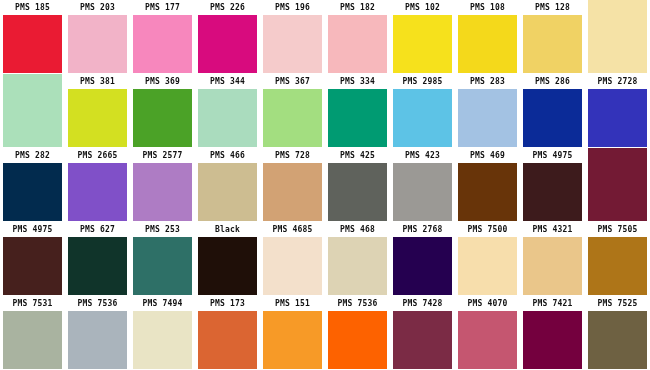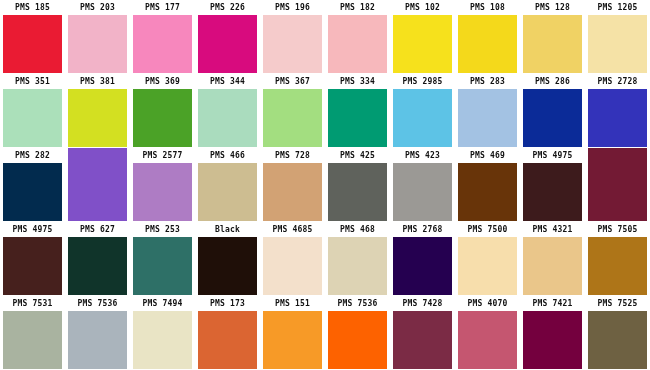--- a/index.html
+++ b/index.html
@@ -80,25 +80,23 @@
     </div>
     <div class="swatch-cell">
       <div class="swatch-label">PMS 108</div>
       <div class="swatch-chip" style="background-color: rgb(244, 217, 27);"></div>
     </div>
     <div class="swatch-cell">
       <div class="swatch-label">PMS 128</div>
       <div class="swatch-chip" style="background-color: rgb(240, 210, 100);"></div>
     </div>
     <div class="swatch-cell">
-      <div class="swatch-label">PMS 1205</div>
       <div class="swatch-chip" style="background-color: rgb(245, 226, 166);"></div>
     </div>
     <div class="swatch-cell">
-      <div class="swatch-label">PMS 351</div>
       <div class="swatch-chip" style="background-color: rgb(171, 224, 186);"></div>
     </div>
     <div class="swatch-cell">
       <div class="swatch-label">PMS 381</div>
       <div class="swatch-chip" style="background-color: rgb(211, 224, 33);"></div>
     </div>
     <div class="swatch-cell">
       <div class="swatch-label">PMS 369</div>
       <div class="swatch-chip" style="background-color: rgb(75, 162, 39);"></div>
     </div>
@@ -128,20 +126,21 @@
     </div>
     <div class="swatch-cell">
       <div class="swatch-label">PMS 2728</div>
       <div class="swatch-chip" style="background-color: rgb(51, 51, 186);"></div>
     </div>
     <div class="swatch-cell">
       <div class="swatch-label">PMS 282</div>
       <div class="swatch-chip" style="background-color: rgb(2, 43, 78);"></div>
     </div>
     <div class="swatch-cell">
+      <div class="swatch-label">PMS 2665</div>
       <div class="swatch-chip" style="background-color: rgb(128, 80, 200);"></div>
     </div>
     <div class="swatch-cell">
       <div class="swatch-label">PMS 2577</div>
       <div class="swatch-chip" style="background-color: rgb(174, 124, 196);"></div>
     </div>
     <div class="swatch-cell">
       <div class="swatch-label">PMS 466</div>
       <div class="swatch-chip" style="background-color: rgb(205, 189, 145);"></div>
     </div>

